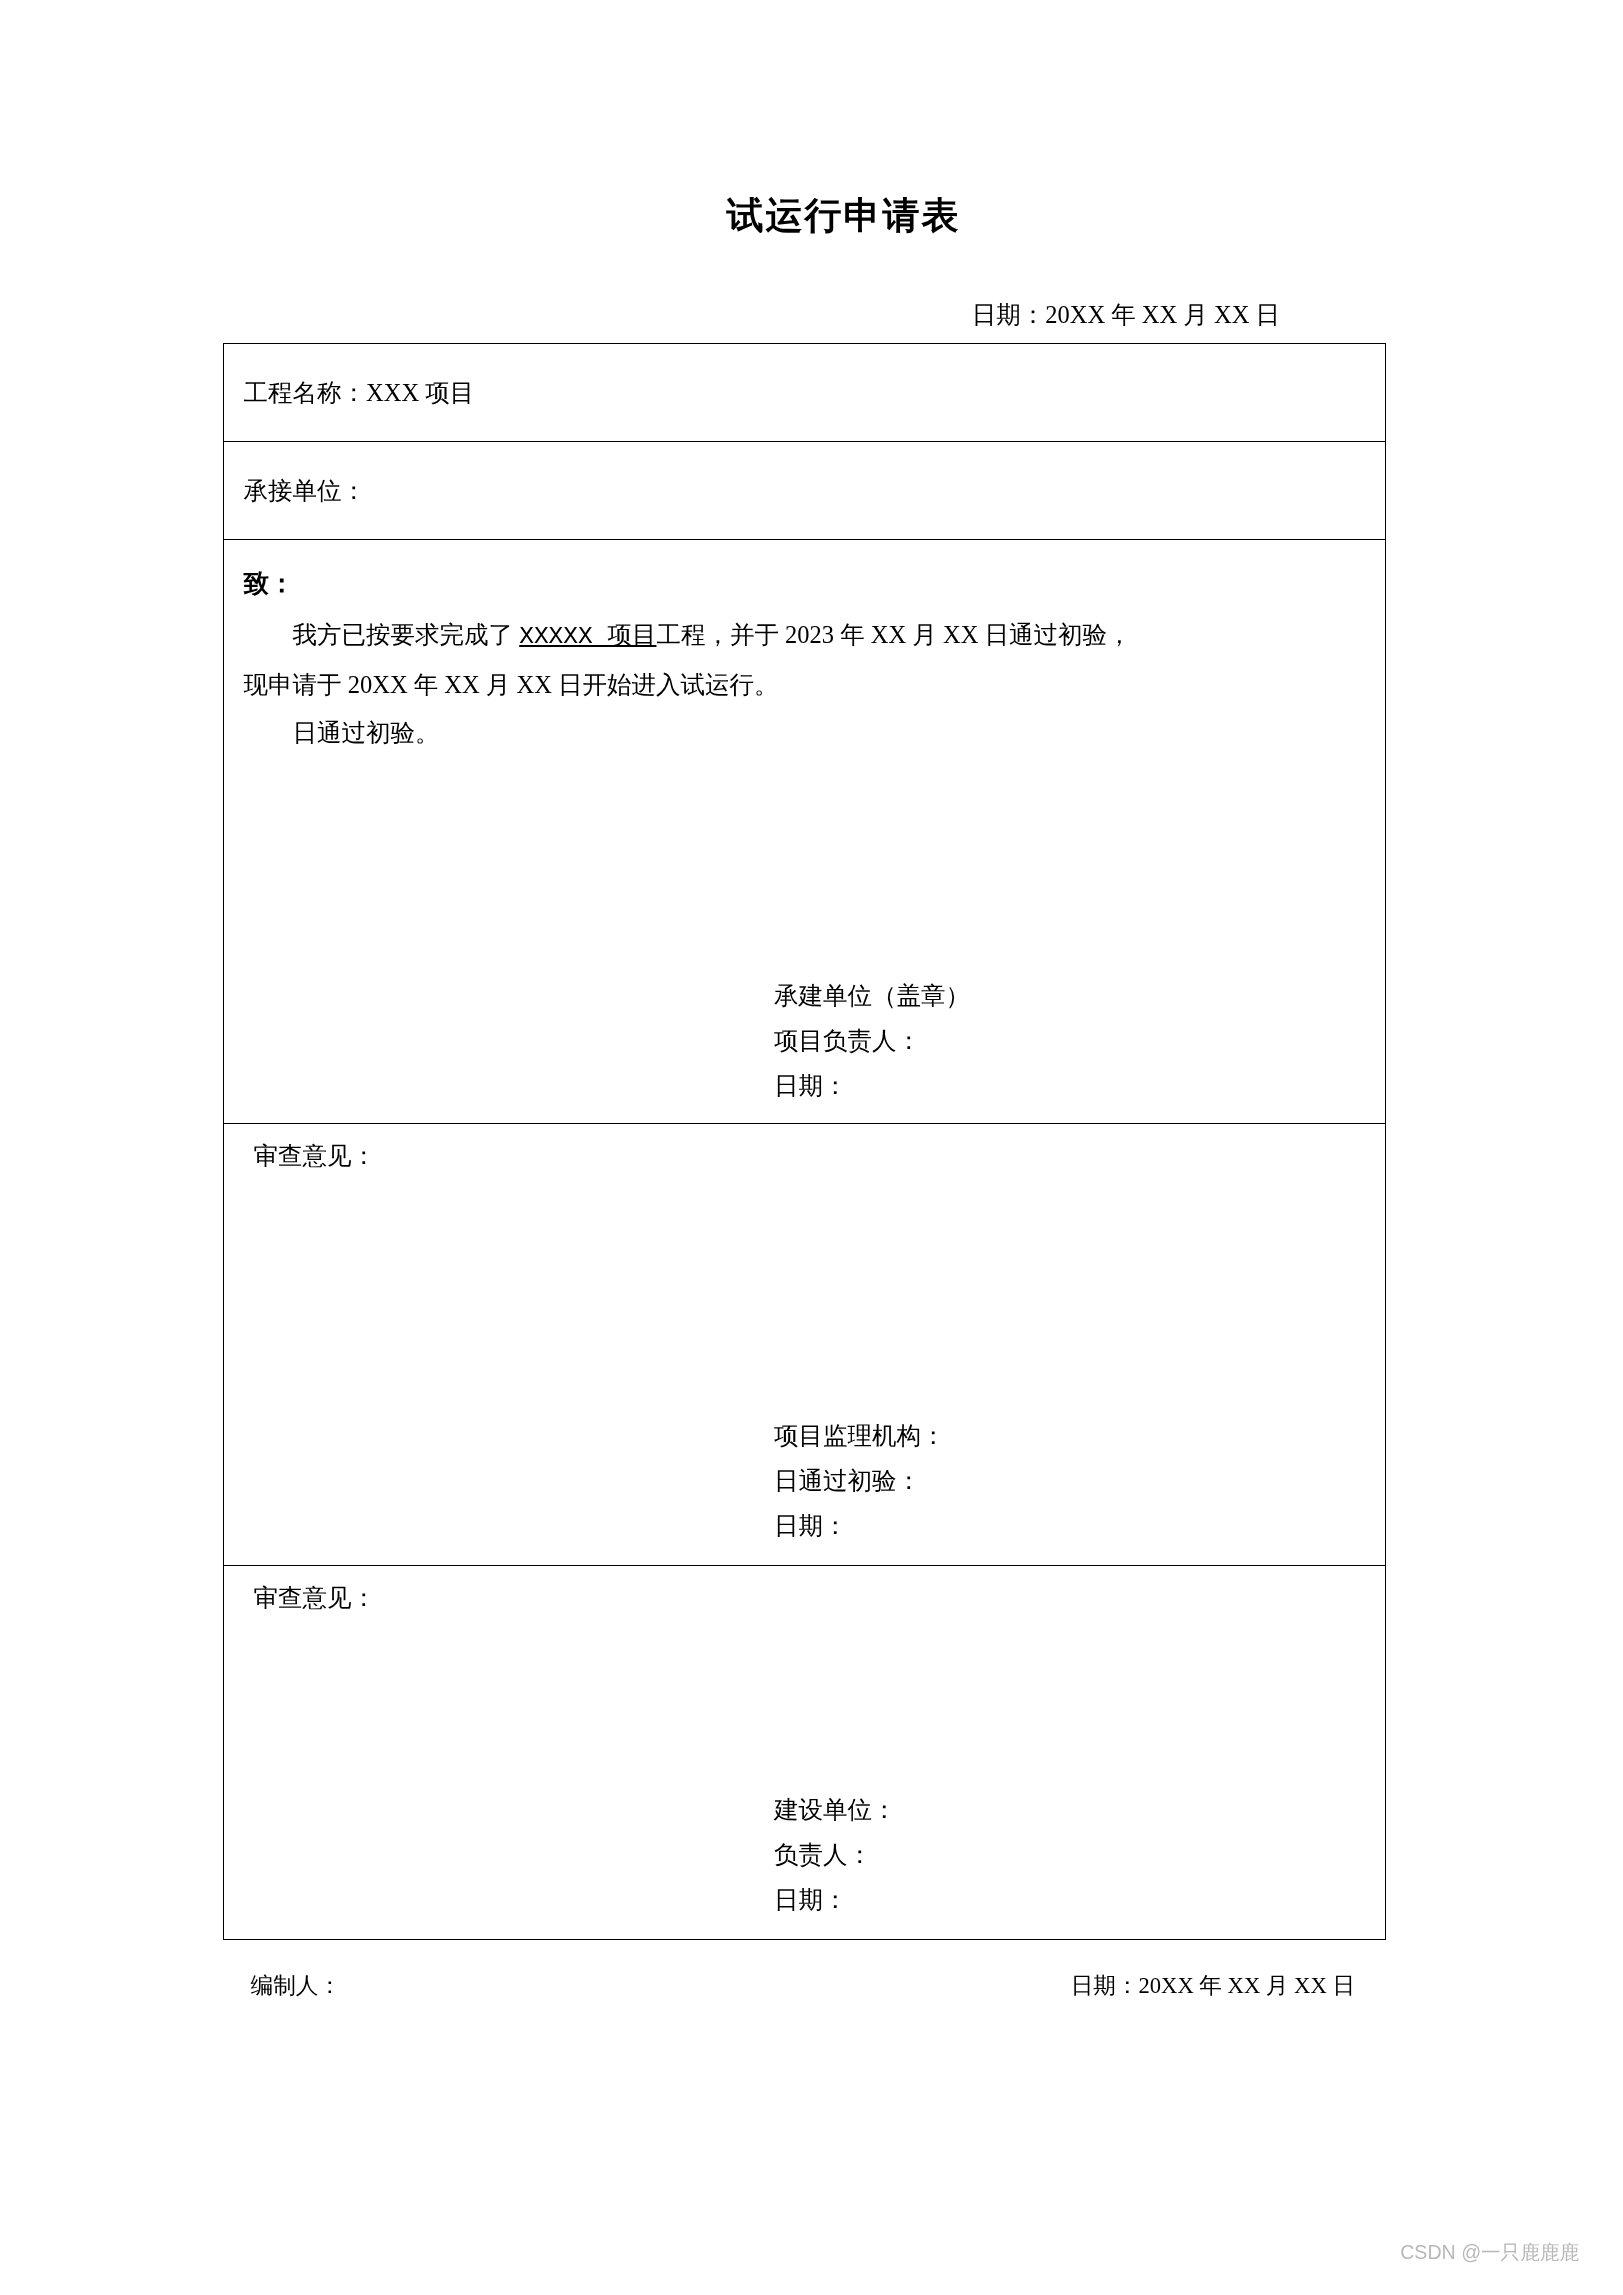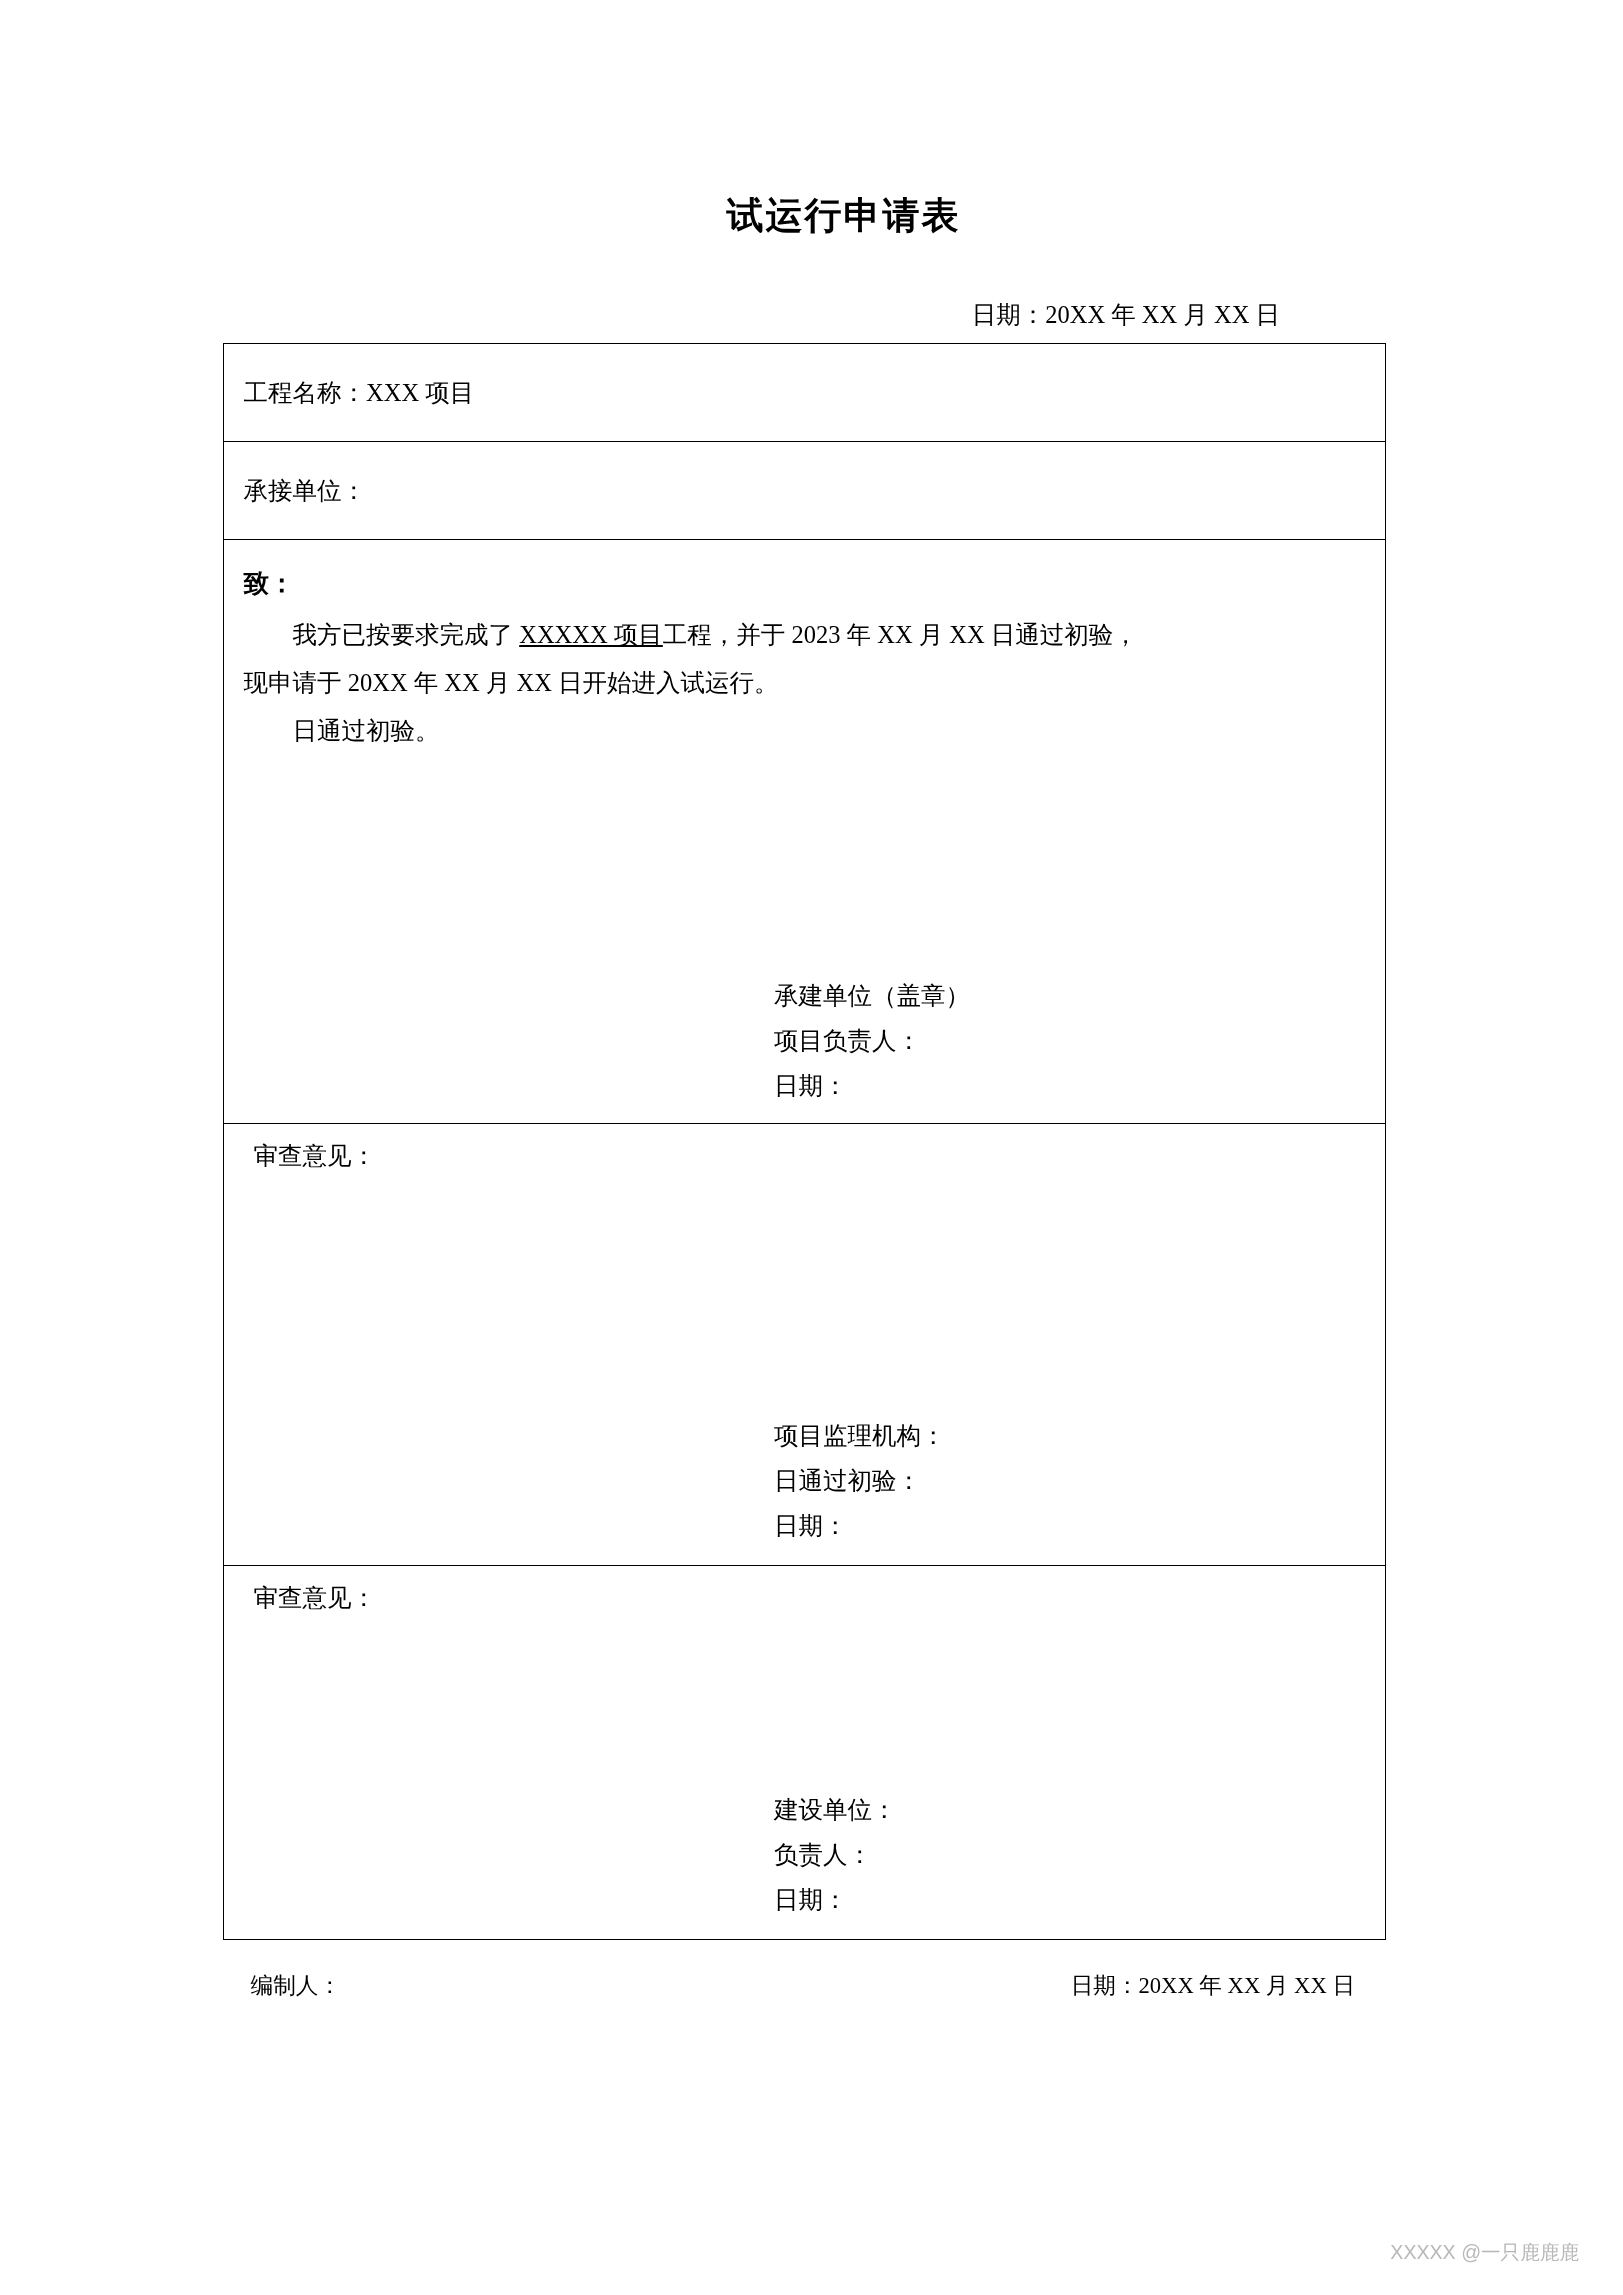--- a/index.html
+++ b/index.html
@@ -76,20 +76,21 @@
   .body-para {
     font-size: 24.5px;
     line-height: 48px;
     padding-top: 10.8px;
   }
   .indent {
     text-indent: 49px;
   }
   .underline {
     text-decoration: underline;
+    font-family: Liberation Mono, monospace;
   }
   .sign-block {
     position: absolute;
     left: 550px;
     font-size: 24.5px;
     line-height: 45px;
   }
   .sign-b3 { bottom: 14.7px; }
   .sign-b4 { bottom: 16.7px; }
   .sign-b5 { bottom: 16.7px; }
@@ -178,16 +179,16 @@
       </div>
     </div>
 
   </div>
 
   <div class="footer">
     <span class="footer-left">编制人：</span>
     <span class="footer-right">日期：20XX 年 XX 月 XX 日</span>
   </div>
 
-  <div class="watermark">XXXXX @一只鹿鹿鹿</div>
+  <div class="watermark">CSDN @一只鹿鹿鹿</div>
 
 </div>
 
 
 </body></html>

